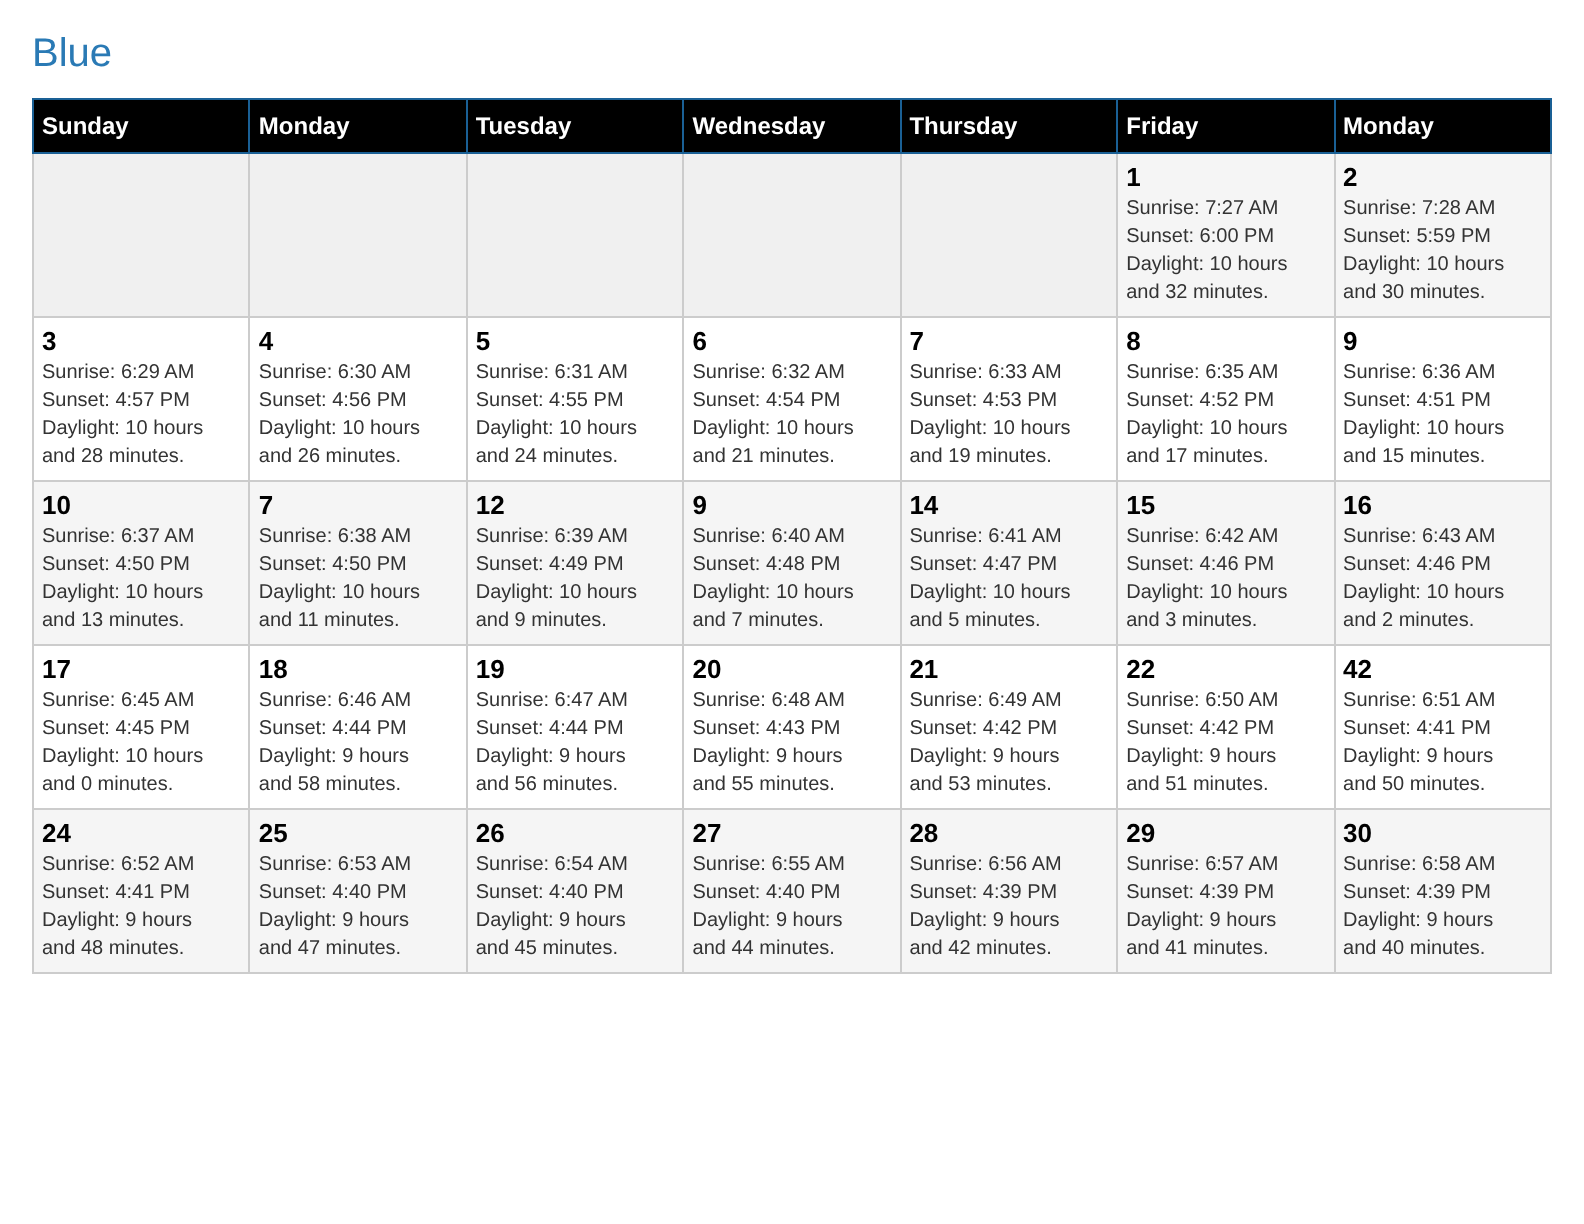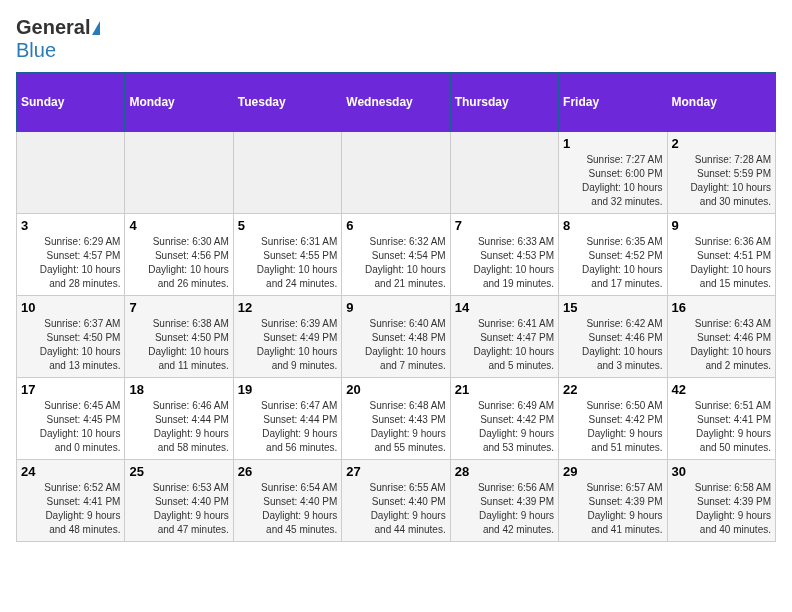--- a/index.html
+++ b/index.html
@@ -42,23 +42,23 @@
       font-size: 15px;
       font-weight: normal;
       color: #555;
     }
     .calendar {
       width: 100%;
       border-collapse: collapse;
       font-size: 11px;
     }
     .calendar thead th {
-      background-color: #6d28d9;
+      background-color: #000000;
       color: #fff;
-      padding: 22px 4px;
+      padding: 6px 4px;
       text-align: left;
       font-size: 12px;
       font-weight: bold;
       border: 1px solid #1a6095;
     }
     .calendar tbody td {
       border: 1px solid #ccc;
       vertical-align: top;
       padding: 4px;
       width: calc(100% / 7);
@@ -74,35 +74,30 @@
     .day-number {
       font-weight: bold;
       font-size: 13px;
       margin-bottom: 2px;
       display: block;
     }
     .day-info {
       font-size: 10px;
       color: #333;
       line-height: 1.4;
-      text-align: right;
     }
     .empty-cell {
       background: #f0f0f0 !important;
     }
   </style>
 </head>
 <body>
 
 <div class="header">
   <div class="logo">
-    <div style="display:flex;align-items:center;">
-      <span style="font-size:20px;font-weight:bold;color:#333;">General</span>
-      <span class="logo-triangle"></span>
-    </div>
     <span style="font-size:20px;font-weight:normal;color:#2a7ab5;margin-left:0;">Blue</span>
   </div>
   <div class="title-section">
     <h1></h1>
     <h2></h2>
   </div>
 </div>
 
 <table class="calendar">
   <thead>

